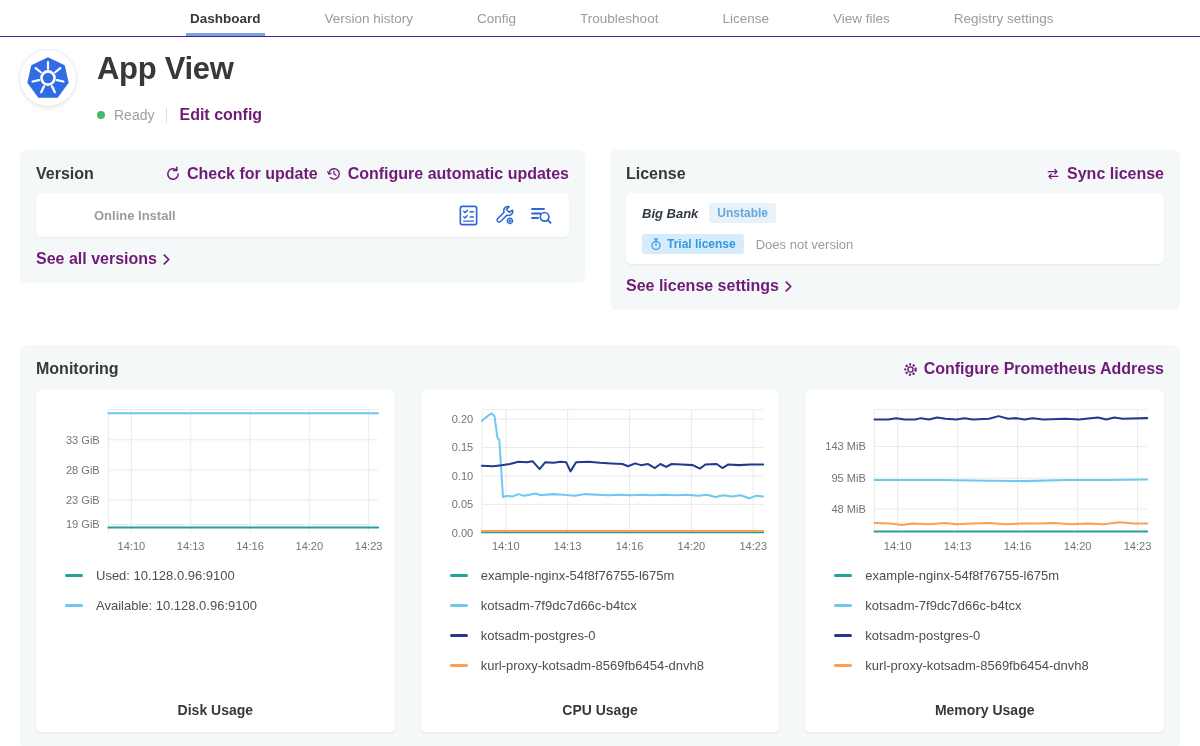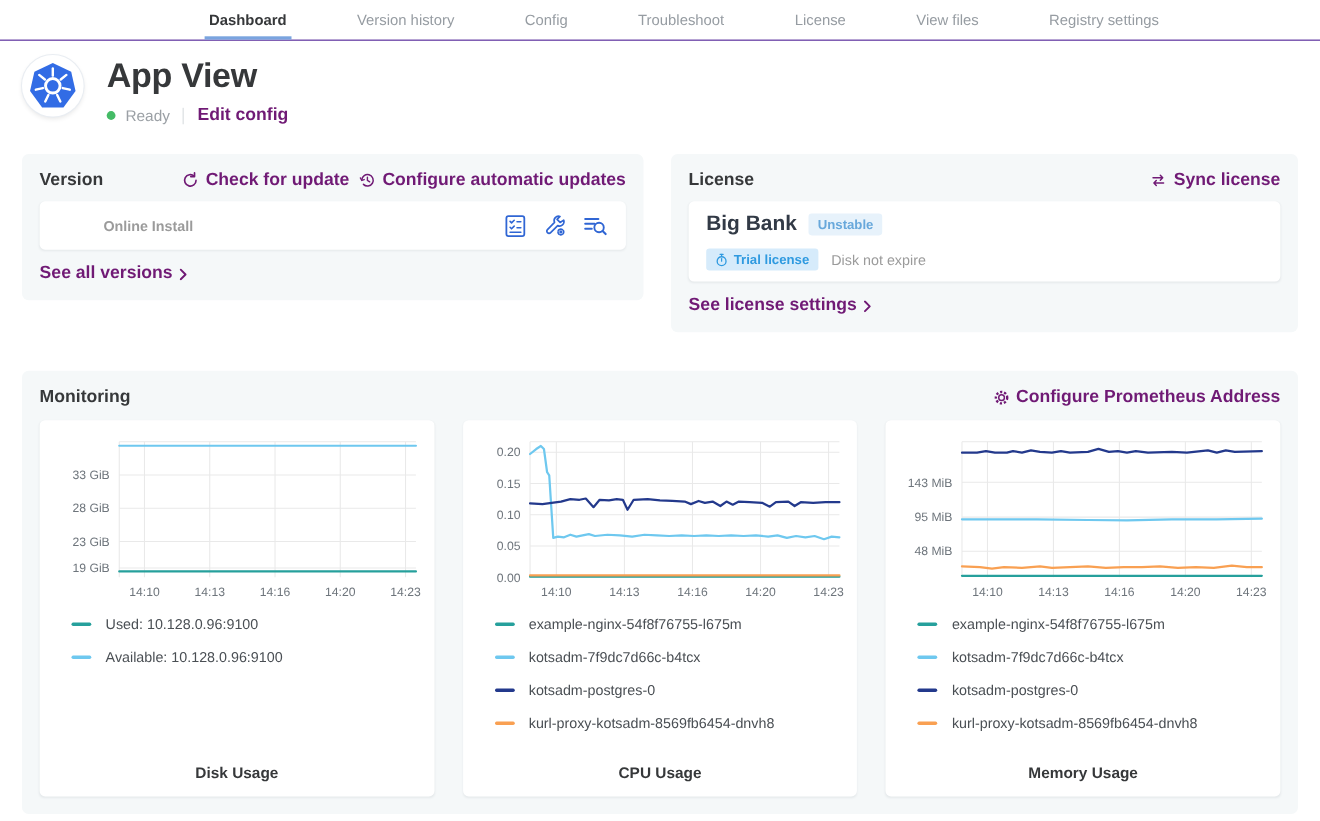--- a/index.html
+++ b/index.html
@@ -11,21 +11,21 @@
          padding-left:186px; gap:56px; background:#fff; }
   .tab { font-size:13.5px; color:#969ca2; padding:10px 4px 10px; cursor:pointer; white-space:nowrap; }
   .tab.active { color:#36383a; font-weight:bold; padding-bottom:7px; border-bottom:3px solid #7aa4df; }
 
   
   .app-header { margin:13px 20px 0; display:flex; gap:21px; }
   .logo-wrap { width:56px; height:56px; border-radius:50%; background:#fff; flex:0 0 auto;
                box-shadow:0 0 0 1px #e9edf2, 0 2px 5px rgba(0,0,0,.10);
                display:flex; align-items:center; justify-content:center; }
   .app-title { font-size:31px; font-weight:bold; letter-spacing:-.3px; margin-top:1px; }
-  .status-row { display:flex; align-items:center; gap:9px; margin-top:9px; }
+  .status-row { display:flex; align-items:center; gap:9px; margin-top:19px; }
   .dot { width:8px; height:8px; border-radius:50%; }
   .ready-text { color:#9ba0a5; font-size:14px; }
   .vdiv { width:1px; height:15px; background:#d8dcdf; margin:0 3px; }
   .blue-link { color:#701a75; font-weight:bold; font-size:16px; display:inline-flex;
                align-items:center; gap:6px; cursor:pointer; white-space:nowrap; }
   .blue-link svg { flex:0 0 auto; }
 
   
   .cards-row { margin:26px 20px 0; display:flex; gap:25px; align-items:flex-start; }
   .card { background:#f5f8f9; border-radius:6px; padding:15px 16px; }
@@ -42,21 +42,21 @@
   .ver-seq { font-size:13px; color:#9b9b9b; }
   .deploy-badge { display:inline-block; margin-top:7px; background:#41c690; color:#fff;
                   font-size:12.5px; font-weight:bold; padding:4px 9px; border-radius:3px; }
   .deployed-at { margin-top:7px; font-size:12.5px; color:#9b9b9b; }
   .online-install { color:#9b9b9b; font-weight:bold; font-size:13px; margin-left:42px; }
   .ver-icons { margin-left:auto; display:flex; align-items:center; gap:13px; color:#3066d4; }
   .ver-icons .icn { cursor:pointer; display:flex; }
   .card-footer-link { margin-top:13px; }
 
   .lic-row1 { display:flex; align-items:center; gap:11px; }
-  .lic-name { font-size:19px; font-weight:bold; color:#323a46; }
+  .lic-name { font-size:13px; font-weight:bold; color:#323a46;font-style:italic; }
   .badge { font-size:12px; font-weight:bold; padding:3px 8px; border-radius:3px; white-space:nowrap; }
   .badge-unstable { background:#e7f2fb; color:#68a8db; }
   .badge-trial { background:#d6ebfb; color:#2f9ae0; display:inline-flex; align-items:center; gap:5px; }
   .lic-row2 { display:flex; align-items:center; gap:12px; margin-top:11px; }
   .expiry { font-size:13px; color:#9b9b9b; }
 
   
   .monitoring-card { margin:35px 20px 0; background:#f5f8f9; border-radius:6px; padding:15px 16px 16px; }
   .panels { display:flex; gap:26px; margin-top:12px; }
   .panel { flex:1; height:342px; background:#fff; border-radius:5px;
@@ -192,21 +192,21 @@
       <div class="lic-row2">
         <span class="badge badge-trial">
           <svg width="12" height="13" viewBox="0 0 14 15" stroke="currentColor" fill="none" stroke-linecap="round">
             <circle cx="7" cy="8.6" r="4.7" stroke-width="1.4"></circle>
             <line x1="7" y1="8.6" x2="7" y2="5.8" stroke-width="1.3"></line>
             <line x1="5.4" y1="1.3" x2="8.6" y2="1.3" stroke-width="1.4"></line>
             <line x1="7" y1="1.3" x2="7" y2="3.4" stroke-width="1.4"></line>
           </svg>
           <span>Trial license</span>
         </span>
-        <span class="expiry">Disk not expire</span>
+        <span class="expiry">Does not version</span>
       </div>
     </div>
     <div class="card-footer-link">
       <span class="blue-link">
         <span>See license settings</span>
         <svg width="7" height="11" viewBox="0 0 8 12" stroke="currentColor" fill="none" stroke-linecap="round" stroke-linejoin="round">
           <path d="M1.5 1l5 5-5 5" stroke-width="2"></path>
         </svg>
       </span>
     </div>

